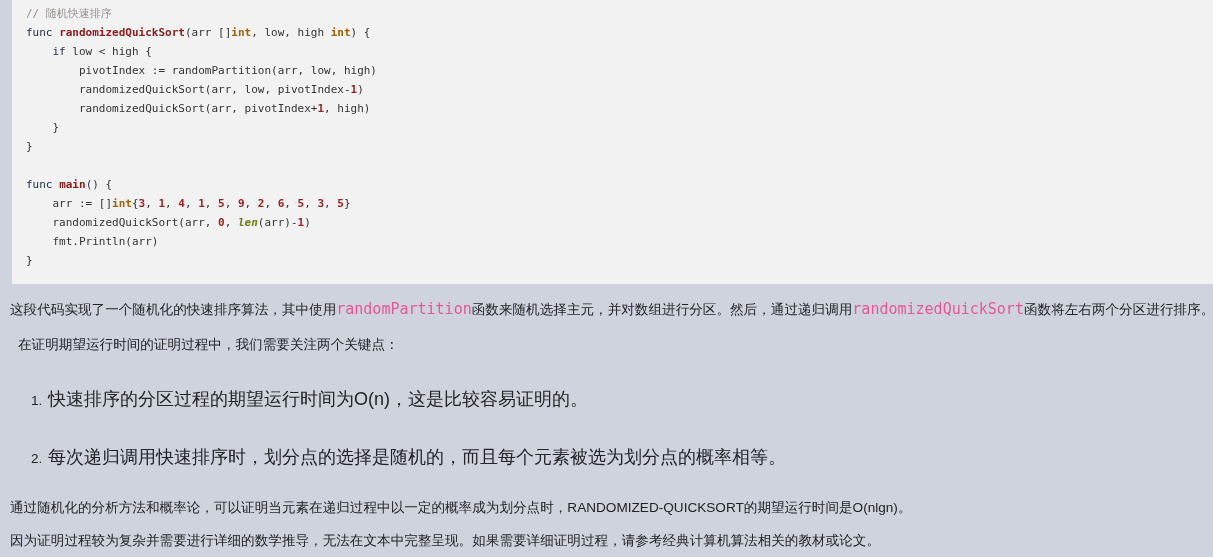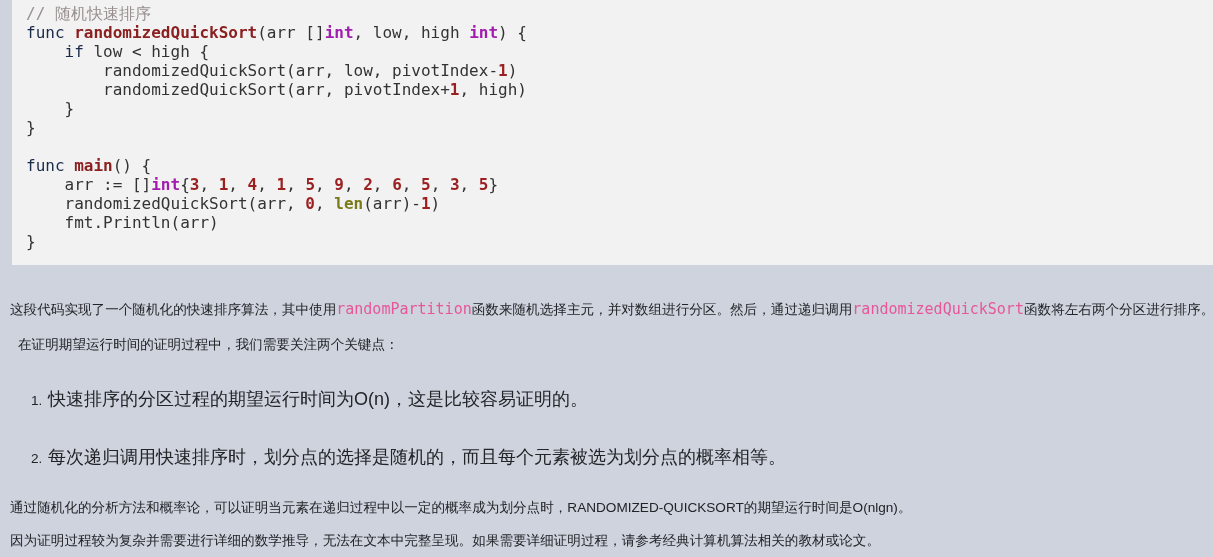--- a/index.html
+++ b/index.html
@@ -29,34 +29,34 @@
     margin: 0 0 0 12px;
     padding: 4px 0 14px 0;
     width: 1201px;
     box-sizing: border-box;
     position: relative;
   }
   .code-pre {
     margin: 0;
     padding: 0 0 0 14px;
     font-family: "DejaVu Sans Mono", "Liberation Mono", monospace;
-    font-size: 16px;
+    font-size: 11px;
     line-height: 19px;
     color: #333333;
     white-space: pre;
     letter-spacing: 0px;
   }
   .code-line { display: block; min-height: 19px; }
 
   .tok-cmt  { color: #998f8f; }
   .tok-kw   { color: #1a2a4a; font-weight: normal; }
   .tok-fn   { color: #8b2020; font-weight: bold; }
-  .tok-type { color: #a21caf; font-weight: bold; }
+  .tok-type { color: #a16207; font-weight: bold; }
   .tok-num  { color: #9c2020; font-weight: bold; }
-  .tok-bi   { color: #7a7a1a; font-weight: bold; }
+  .tok-bi   { color: #7a7a1a; font-weight: bold; font-style: italic; }
   .tok-pl   { color: #333333; }
 
   
   .prose {
     padding: 0 8px 0 10px;
     box-sizing: border-box;
   }
   .para {
     font-size: 13.6px;
     line-height: 1.55;
@@ -97,20 +97,21 @@
 </style>
 </head>
 <body>
 
 <div class="page">
 
   <div class="code-block">
     <pre class="code-pre" id="code-pre"><span class="code-line"><span class="tok-cmt">// 随机快速排序</span>
 </span><span class="code-line"><span class="tok-kw">func </span><span class="tok-fn">randomizedQuickSort</span><span class="tok-pl">(arr []</span><span class="tok-type">int</span><span class="tok-pl">, low, high </span><span class="tok-type">int</span><span class="tok-pl">) {</span>
 </span><span class="code-line"><span class="tok-pl">    </span><span class="tok-kw">if</span><span class="tok-pl"> low &lt; high {</span>
+</span><span class="code-line"><span class="tok-pl">        pivotIndex := randomPartition(arr, low, high)</span>
 </span><span class="code-line"><span class="tok-pl">        randomizedQuickSort(arr, low, pivotIndex-</span><span class="tok-num">1</span><span class="tok-pl">)</span>
 </span><span class="code-line"><span class="tok-pl">        randomizedQuickSort(arr, pivotIndex+</span><span class="tok-num">1</span><span class="tok-pl">, high)</span>
 </span><span class="code-line"><span class="tok-pl">    }</span>
 </span><span class="code-line"><span class="tok-pl">}</span>
 </span><span class="code-line"><span class="tok-pl"></span>
 </span><span class="code-line"><span class="tok-kw">func </span><span class="tok-fn">main</span><span class="tok-pl">() {</span>
 </span><span class="code-line"><span class="tok-pl">    arr := []</span><span class="tok-type">int</span><span class="tok-pl">{</span><span class="tok-num">3</span><span class="tok-pl">, </span><span class="tok-num">1</span><span class="tok-pl">, </span><span class="tok-num">4</span><span class="tok-pl">, </span><span class="tok-num">1</span><span class="tok-pl">, </span><span class="tok-num">5</span><span class="tok-pl">, </span><span class="tok-num">9</span><span class="tok-pl">, </span><span class="tok-num">2</span><span class="tok-pl">, </span><span class="tok-num">6</span><span class="tok-pl">, </span><span class="tok-num">5</span><span class="tok-pl">, </span><span class="tok-num">3</span><span class="tok-pl">, </span><span class="tok-num">5</span><span class="tok-pl">}</span>
 </span><span class="code-line"><span class="tok-pl">    randomizedQuickSort(arr, </span><span class="tok-num">0</span><span class="tok-pl">, </span><span class="tok-bi">len</span><span class="tok-pl">(arr)-</span><span class="tok-num">1</span><span class="tok-pl">)</span>
 </span><span class="code-line"><span class="tok-pl">    fmt.Println(arr)</span>
 </span><span class="code-line"><span class="tok-pl">}</span>

